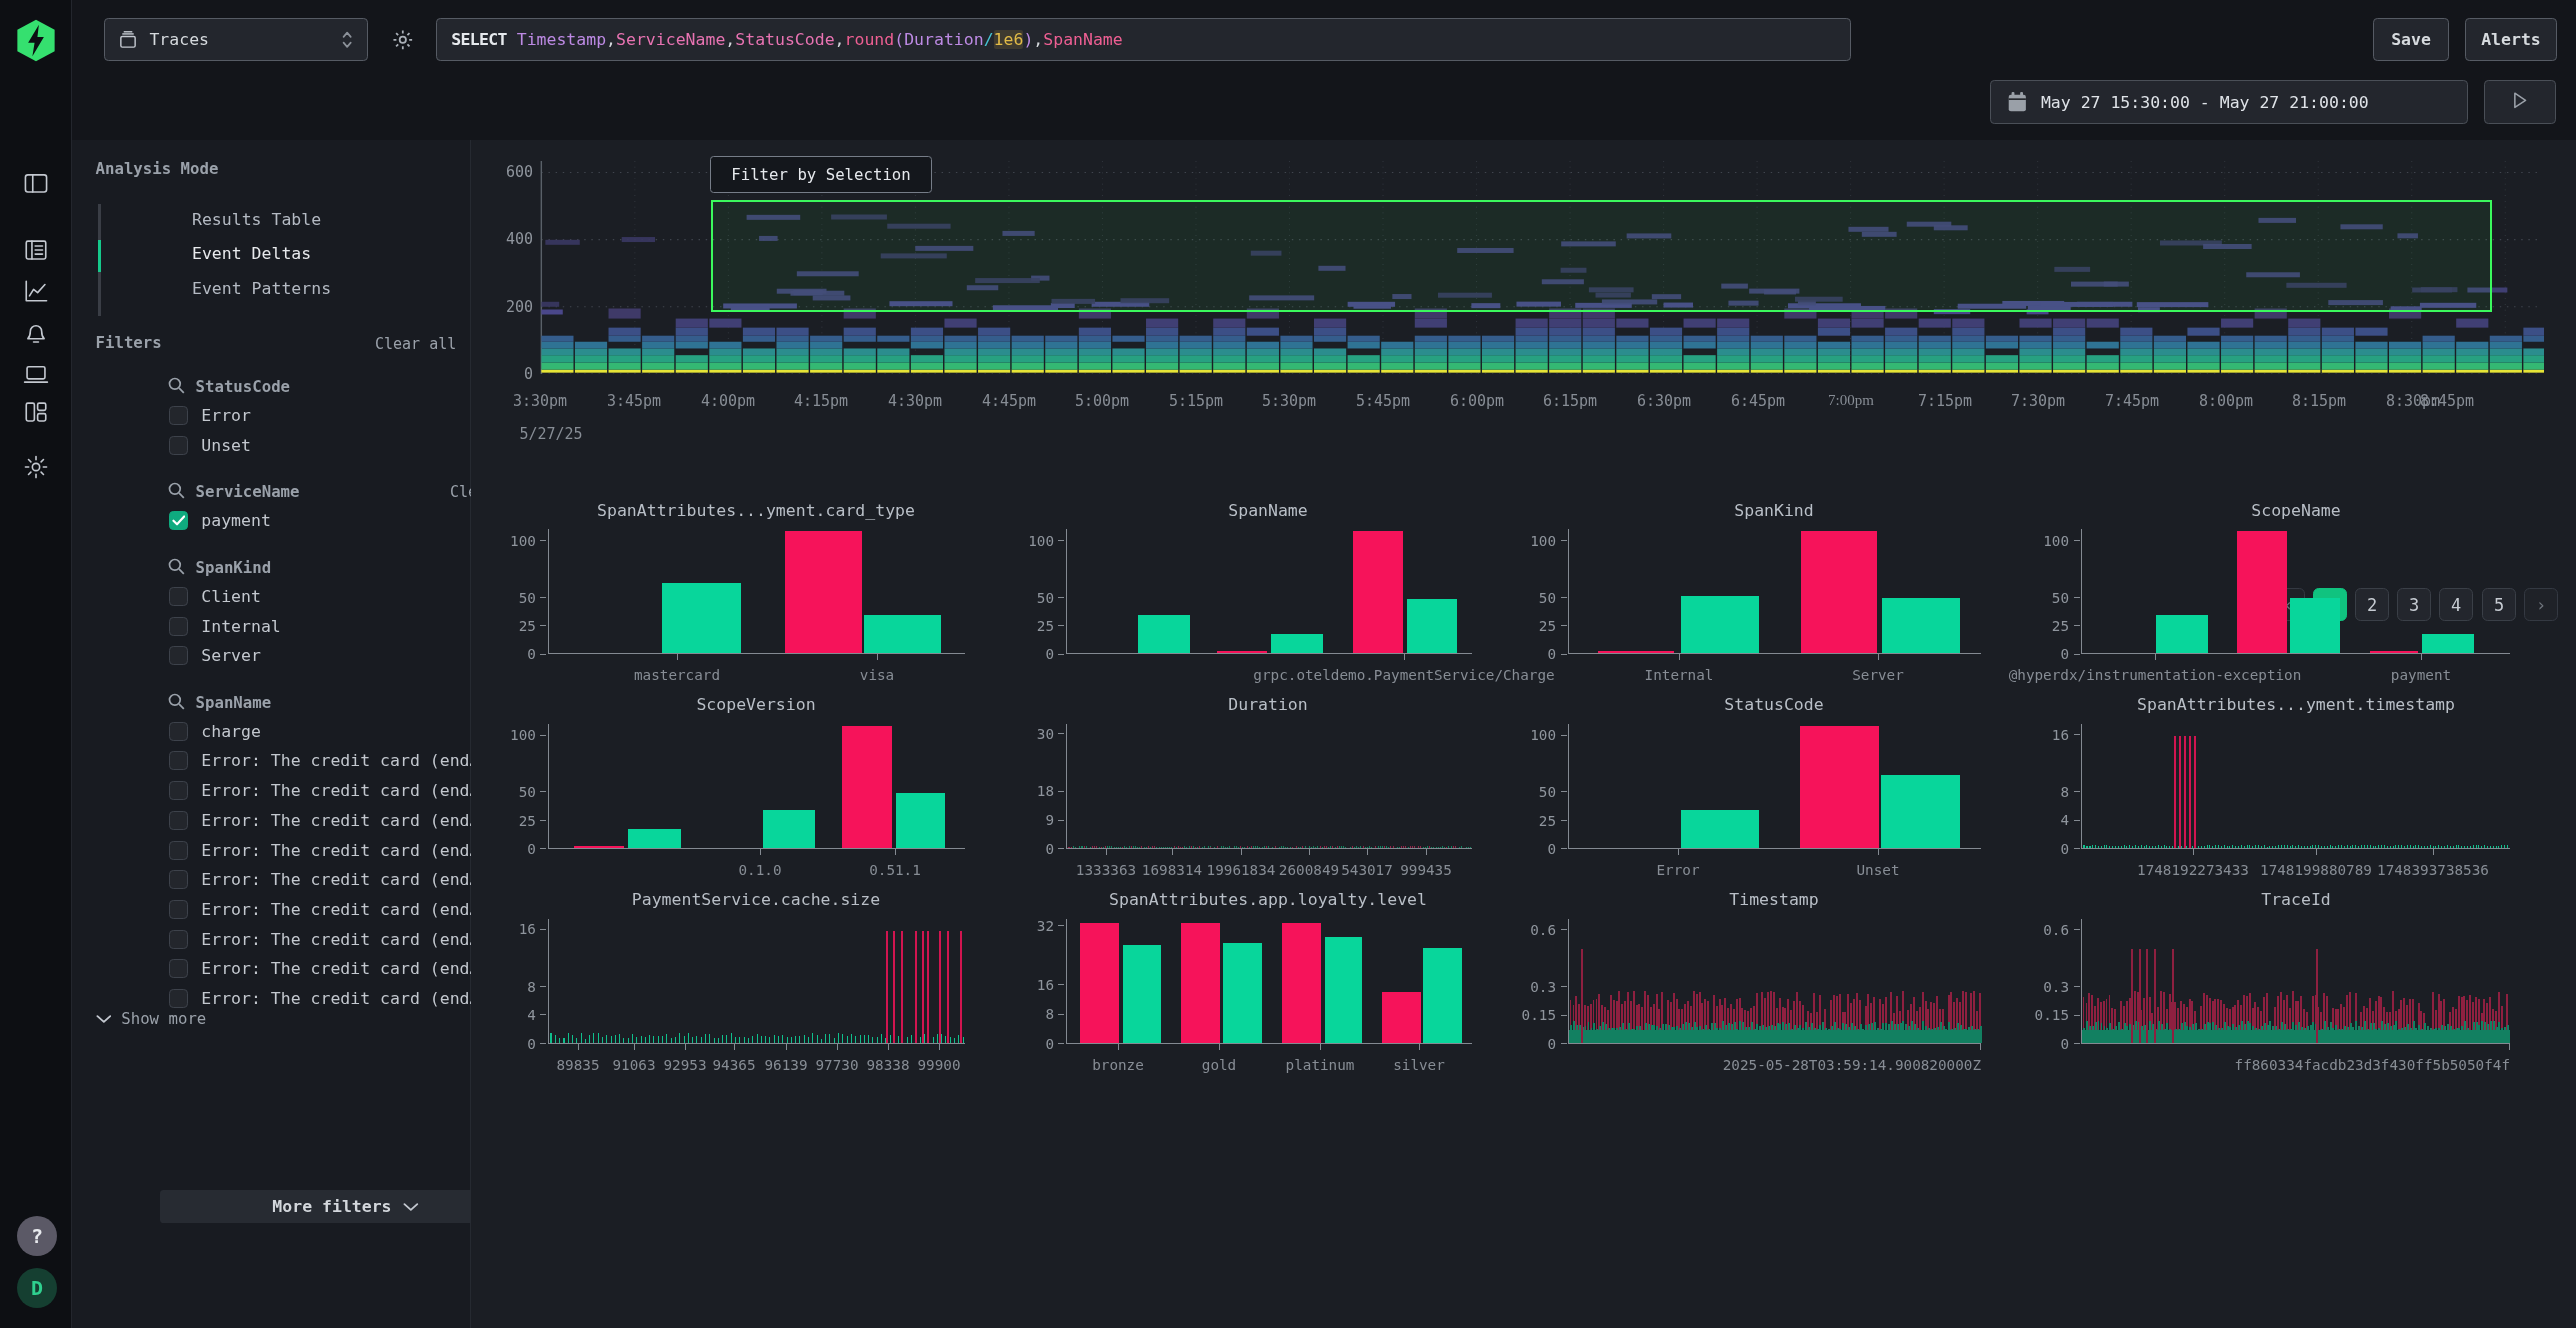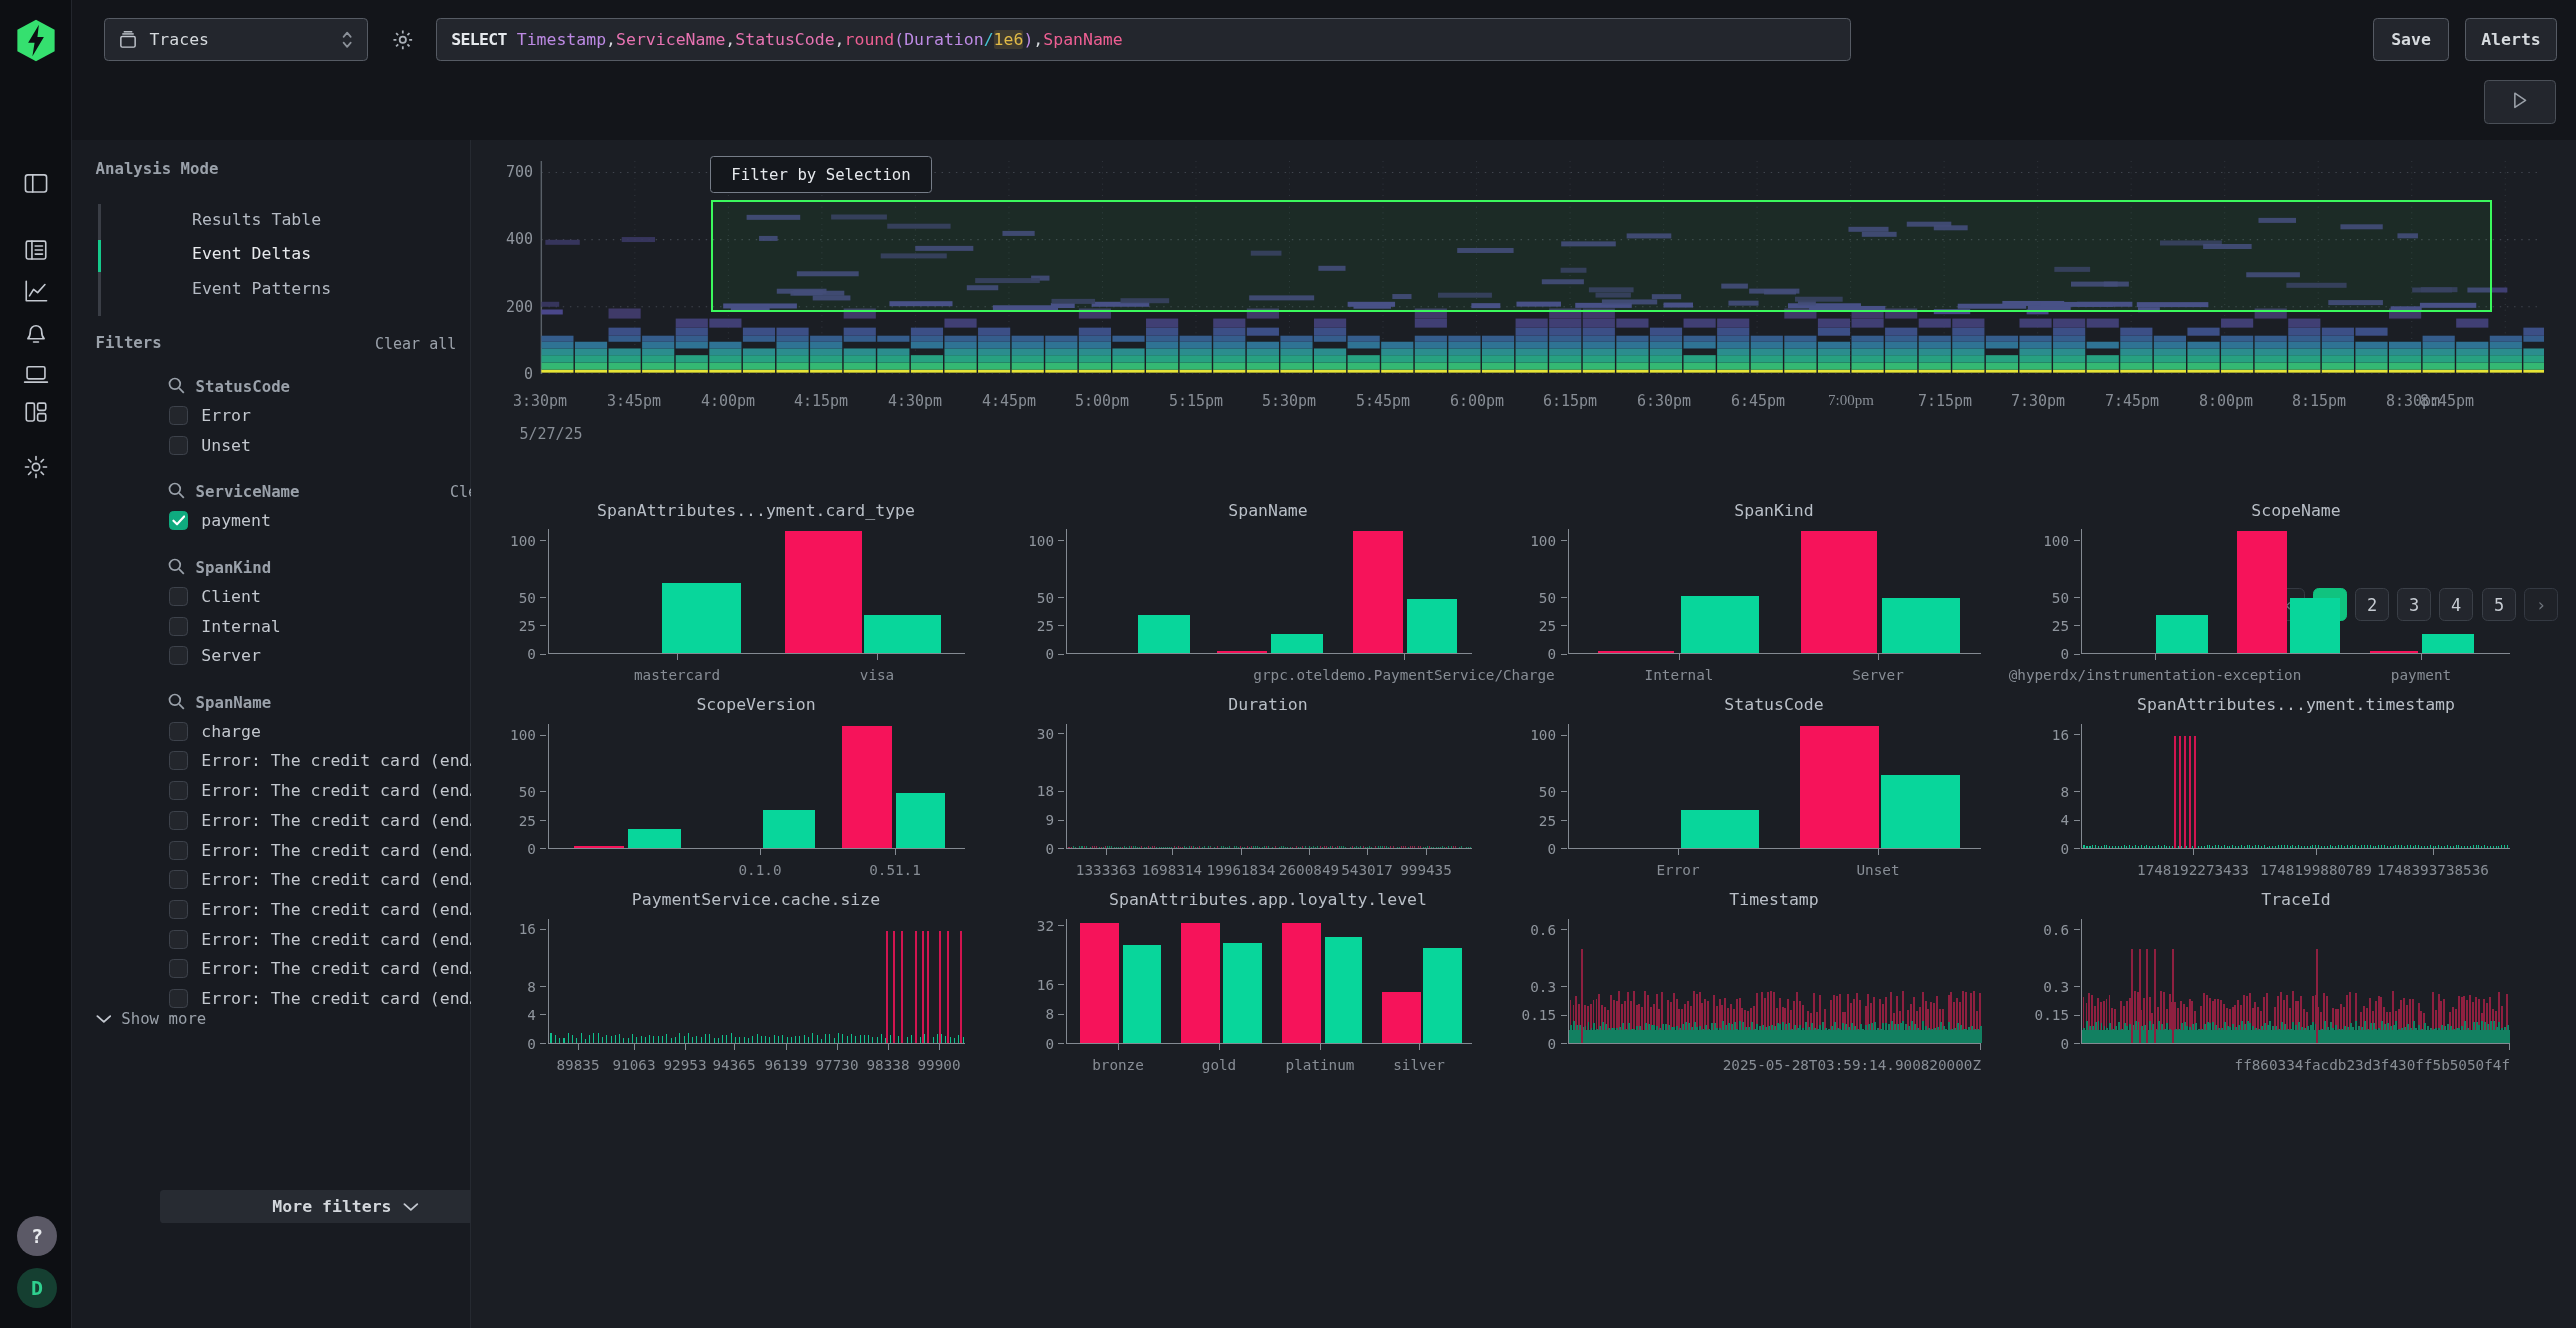--- a/index.html
+++ b/index.html
@@ -131,20 +131,31 @@
           <path d="M12 2.5v3M12 18.5v3M2.5 12h3M18.5 12h3M5.2 5.2l2.1 2.1M16.7 16.7l2.1 2.1M18.8 5.2l-2.1 2.1M7.3 16.7l-2.1 2.1"></path>
         </svg>
     </span>
     <div class="tb-box" style="left:364px; top:18px; width:1415px; height:43px; padding:0 14.3px;">
       <span class="tok-kw">SELECT</span>
       <span id="query-segments"><span class="tok-purple">Timestamp</span><span class="tok-plain">,</span><span class="tok-pink">ServiceName</span><span class="tok-plain">,</span><span class="tok-pink">StatusCode</span><span class="tok-plain">,</span><span class="tok-rose">round</span><span class="tok-purple">(</span><span class="tok-purple">Duration</span><span class="tok-cyan">/</span><span class="tok-yellow">1e6</span><span class="tok-purple">)</span><span class="tok-plain">,</span><span class="tok-rose">SpanName</span></span>
     </div>
     <div class="tb-box tb-btn" style="left:2301px; top:18px; width:76px; height:43px;">Save</div>
     <div class="tb-box tb-btn" style="left:2393px; top:18px; width:92px; height:43px;">Alerts</div>
 
+    <div class="tb-box" style="left:1918px; top:80px; width:478px; height:44px; padding:0 17px; border-color:#4a4f57; color:#dfe3e8;">
+      <span style="display:flex; margin-right:14.3px;">
+        <svg width="18.6" height="20" viewBox="0 0 26 28">
+            <rect x="1" y="4" width="24" height="23" rx="3" fill="#9aa0a8"></rect>
+            <rect x="5" y="0" width="4" height="7" rx="1.5" fill="#9aa0a8"></rect>
+            <rect x="17" y="0" width="4" height="7" rx="1.5" fill="#9aa0a8"></rect>
+            <rect x="1" y="9" width="24" height="2" fill="#13151a"></rect>
+          </svg>
+      </span>
+      <span>May 27 15:30:00 - May 27 21:00:00</span>
+    </div>
     <div class="tb-box" style="left:2412px; top:80px; width:72px; height:44px; justify-content:center; border-color:#4a4f57;">
       <span>
         <svg width="15.7" height="18.6" viewBox="0 0 22 26" fill="none" stroke="#9aa0a8" stroke-width="2.2" stroke-linejoin="round">
             <polygon points="4,3 19,13 4,23"></polygon>
           </svg>
       </span>
     </div>
   </div>
 
   <div id="panel">
@@ -781,21 +792,21 @@
           <rect x="2517.085548203613" y="88.55634540504013" width="59.18281470791953" height="7" fill="#45427c" opacity="0.9"></rect>
           <rect x="607.0059682370265" y="163.78087895998667" width="90.32474352165991" height="7" fill="#3a3763" opacity="0.9"></rect>
           <rect x="329.44049325134984" y="178.680702029704" width="69.57188569640493" height="7" fill="#45427c" opacity="0.9"></rect>
           <rect x="1553.6362047352031" y="186.3091749134534" width="41.0119126972495" height="7" fill="#45427c" opacity="0.9"></rect>
           <rect x="474.8295548435817" y="129.27263071075163" width="92.38783052991494" height="7" fill="#3a3763" opacity="0.9"></rect>
         </svg>
     </div>
     <div id="sel-rect" style="left: 240px; width: 1781px; top: 60px; height: 112px;"></div>
     <div id="fbs-btn" style="left:239px; top:15.7px; width:222px; height:37px;">Filter by Selection</div>
     <div id="heat-ylabels">
-        <div class="axis-ylab" style="left: 0px; top: 32px;">700</div>
+        <div class="axis-ylab" style="left: 0px; top: 32px;">600</div>
         <div class="axis-ylab" style="left: 0px; top: 99px;">400</div>
         <div class="axis-ylab" style="left: 0px; top: 167px;">200</div>
         <div class="axis-ylab" style="left: 0px; top: 234px;">0</div>
       </div>
     <div id="heat-xlabels">
         <div class="axis-xlab" style="left: 69px; top: 252px;">3:30pm</div>
         <div class="axis-xlab" style="left: 163px; top: 252px;">3:45pm</div>
         <div class="axis-xlab" style="left: 257px; top: 252px;">4:00pm</div>
         <div class="axis-xlab" style="left: 350px; top: 252px;">4:15pm</div>
         <div class="axis-xlab" style="left: 444px; top: 252px;">4:30pm</div>

